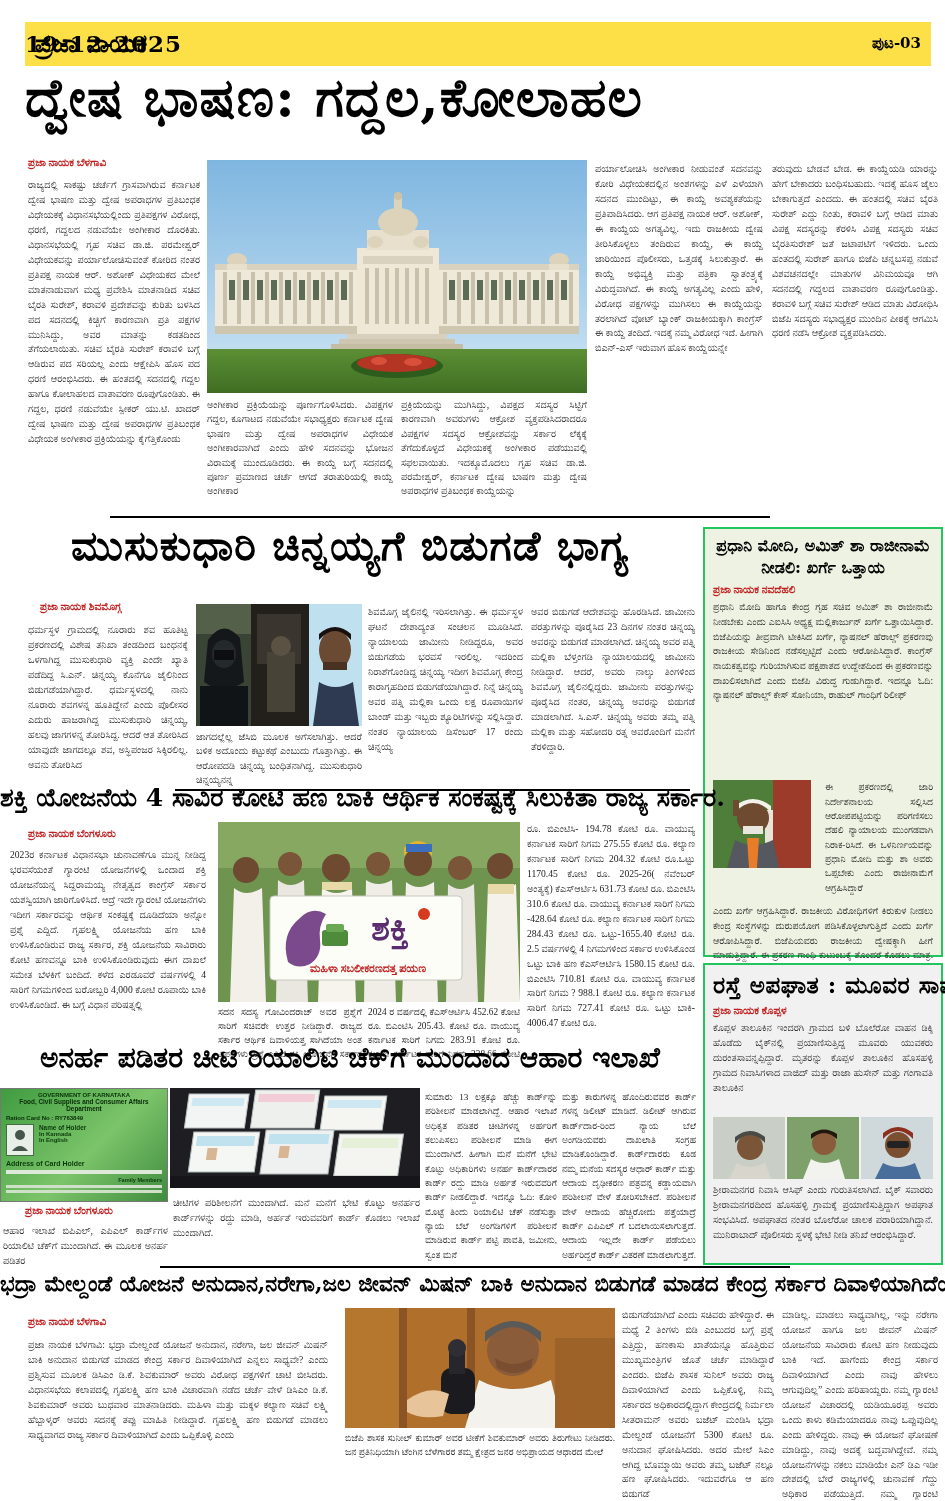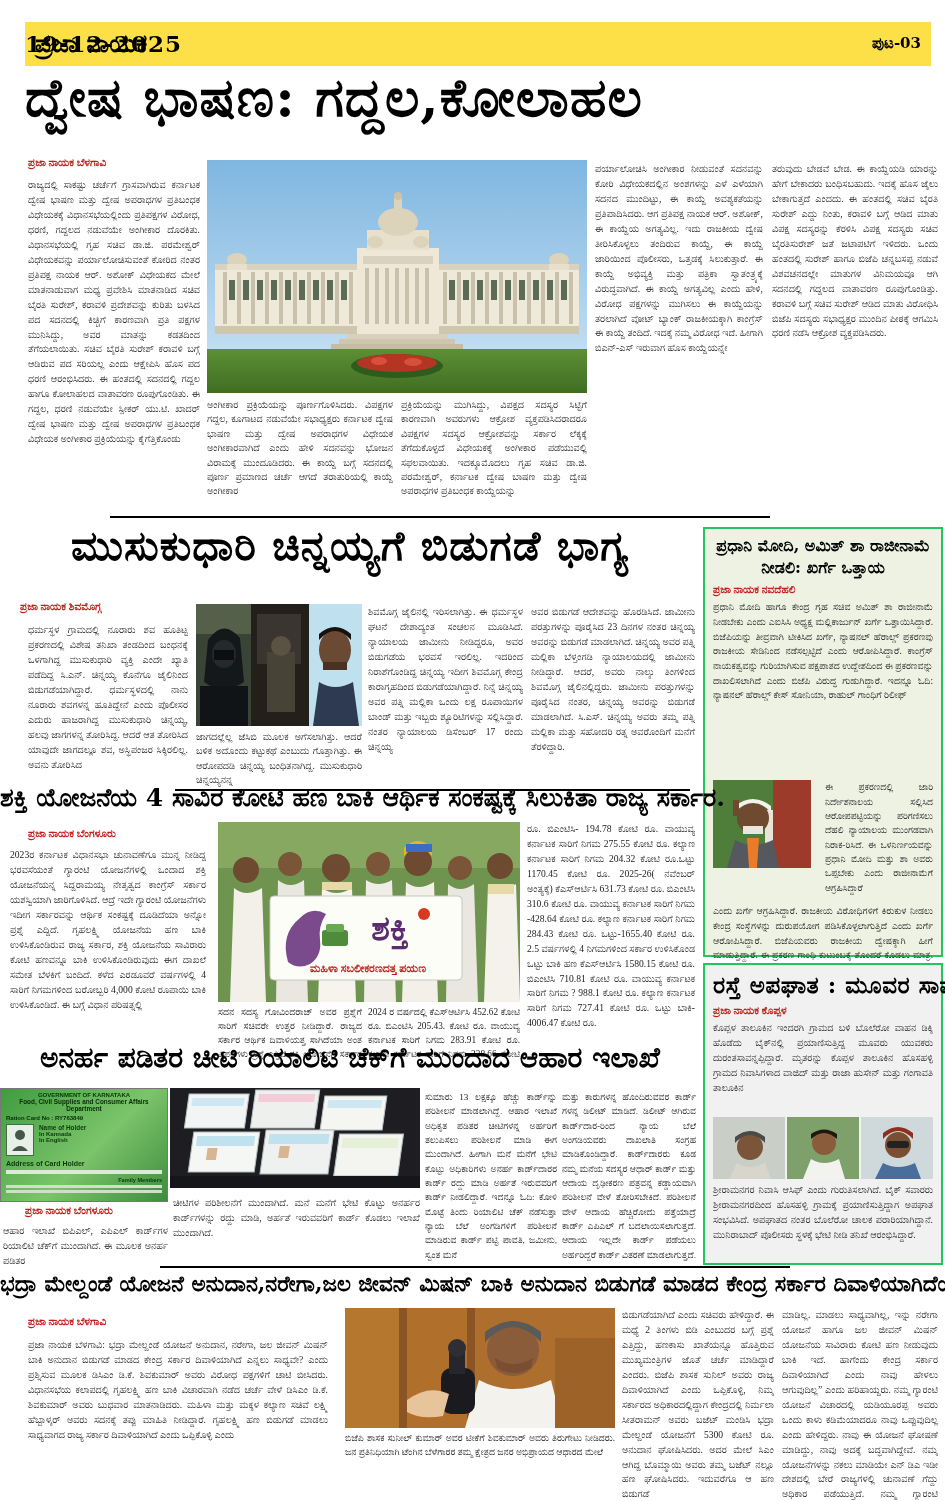--- a/index.html
+++ b/index.html
@@ -129,21 +129,21 @@
   <div class="abs capt" style="left:401px;top:398px;width:186px;height:113px;">ಪ್ರಕ್ರಿಯೆಯನ್ನು ಮುಗಿಸಿದ್ದು, ವಿಪಕ್ಷದ ಸದಸ್ಯರ ಸಿಟ್ಟಿಗೆ ಕಾರಣವಾಗಿ ಅವರುಗಳು ಆಕ್ರೋಶ ವ್ಯಕ್ತಪಡಿಸಿದರಾದರೂ ವಿಪಕ್ಷಗಳ ಸದಸ್ಯರ ಆಕ್ರೋಶವನ್ನು ಸರ್ಕಾರ ಲೆಕ್ಕಕ್ಕೆ ತೆಗೆದುಕೊಳ್ಳದೆ ವಿಧೇಯಕಕ್ಕೆ ಅಂಗೀಕಾರ ಪಡೆಯುವಲ್ಲಿ ಸಫಲವಾಯಿತು. ಇದಕ್ಕೂಮೊದಲು ಗೃಹ ಸಚಿವ ಡಾ.ಜಿ. ಪರಮೇಶ್ವರ್, ಕರ್ನಾಟಕ ದ್ವೇಷ ಬಾಷಣ ಮತ್ತು ದ್ವೇಷ ಅಪರಾಧಗಳ ಪ್ರತಿಬಂಧಕ ಕಾಯ್ದೆಯನ್ನು</div>
   <div class="abs capt" style="left:207px;top:398px;width:186px;height:113px;">ಅಂಗೀಕಾರ ಪ್ರಕ್ರಿಯೆಯನ್ನು ಪೂರ್ಣಗೊಳಿಸಿದರು. ವಿಪಕ್ಷಗಳ ಗದ್ದಲ, ಕೂಗಾಟದ ನಡುವೆಯೇ ಸಭಾಧ್ಯಕ್ಷರು ಕರ್ನಾಟಕ ದ್ವೇಷ ಭಾಷಣ ಮತ್ತು ದ್ವೇಷ ಅಪರಾಧಗಳ ವಿಧೇಯಕ ಅಂಗೀಕಾರವಾಗಿದೆ ಎಂದು ಹೇಳಿ ಸದನವನ್ನು ಭೋಜನ ವಿರಾಮಕ್ಕೆ ಮುಂದೂಡಿದರು. ಈ ಕಾಯ್ದೆ ಬಗ್ಗೆ ಸದನದಲ್ಲಿ ಪೂರ್ಣ ಪ್ರಮಾಣದ ಚರ್ಚೆ ಆಗದೆ ತರಾತುರಿಯಲ್ಲಿ ಕಾಯ್ದೆ ಅಂಗೀಕಾರ</div>
 
   <div class="abs jtext" style="left:595px;top:162px;width:168px;height:349px;">ಪರ್ಯಾಲೋಚಿಸಿ ಅಂಗೀಕಾರ ನೀಡುವಂತೆ ಸದನವನ್ನು ಕೋರಿ ವಿಧೇಯಕದಲ್ಲಿನ ಅಂಶಗಳನ್ನು ಎಳೆ ಎಳೆಯಾಗಿ ಸದನದ ಮುಂದಿಟ್ಟು, ಈ ಕಾಯ್ದೆ ಅವಶ್ಯಕತೆಯನ್ನು ಪ್ರತಿಪಾದಿಸಿದರು. ಆಗ ಪ್ರತಿಪಕ್ಷ ನಾಯಕ ಆರ್. ಅಶೋಕ್, ಈ ಕಾಯ್ದೆಯ ಅಗತ್ಯವಿಲ್ಲ. ಇದು ರಾಜಕೀಯ ದ್ವೇಷ ತೀರಿಸಿಕೊಳ್ಳಲು ತಂದಿರುವ ಕಾಯ್ದೆ, ಈ ಕಾಯ್ದೆ ಜಾರಿಯಿಂದ ಪೊಲೀಸರು, ಒತ್ತಡಕ್ಕೆ ಸಿಲುಕುತ್ತಾರೆ. ಈ ಕಾಯ್ದೆ ಅಭಿವ್ಯಕ್ತಿ ಮತ್ತು ಪತ್ರಿಕಾ ಸ್ವಾತಂತ್ರ್ಯಕ್ಕೆ ವಿರುದ್ಧವಾಗಿದೆ. ಈ ಕಾಯ್ದೆ ಅಗತ್ಯವಿಲ್ಲ ಎಂದು ಹೇಳಿ, ವಿರೋಧ ಪಕ್ಷಗಳನ್ನು ಮುಗಿಸಲು ಈ ಕಾಯ್ದೆಯನ್ನು ತರಲಾಗಿದೆ ವೋಟ್ ಬ್ಯಾಂಕ್ ರಾಜಕೀಯಕ್ಕಾಗಿ ಕಾಂಗ್ರೆಸ್ ಈ ಕಾಯ್ದೆ ತಂದಿದೆ. ಇದಕ್ಕೆ ನಮ್ಮ ವಿರೋಧ ಇದೆ. ಹೀಗಾಗಿ ಬಿಎನ್-ಎಸ್ ಇರುವಾಗ ಹೊಸ ಕಾಯ್ದೆಯನ್ನೇ</div>
   <div class="abs jtext" style="left:772px;top:162px;width:166px;height:349px;">ತರುವುದು ಬೇಡವೆ ಬೇಡ. ಈ ಕಾಯ್ದೆಯಡಿ ಯಾರನ್ನು ಹೇಗೆ ಬೇಕಾದರು ಬಂಧಿಸಬಹುದು. ಇದಕ್ಕೆ ಹೊಸ ಜೈಲು ಬೇಕಾಗುತ್ತದೆ ಎಂದದು. ಈ ಹಂತದಲ್ಲಿ ಸಚಿವ ಬೈರತಿ ಸುರೇಶ್ ಎದ್ದು ನಿಂತು, ಕರಾವಳಿ ಬಗ್ಗೆ ಆಡಿದ ಮಾತು ವಿಪಕ್ಷ ಸದಸ್ಯರನ್ನು ಕೆರಳಿಸಿ ವಿಪಕ್ಷ ಸದಸ್ಯರು ಸಚಿವ ಬೈರತಿಸುರೇಶ್ ಜತೆ ಜಟಾಪಟಿಗೆ ಇಳಿದರು. ಒಂದು ಹಂತದಲ್ಲಿ ಸುರೇಶ್ ಹಾಗೂ ಬಿಜೆಪಿ ಚನ್ನಬಸಪ್ಪ ನಡುವೆ ವಿಶವಚನದಲ್ಲೇ ಮಾತುಗಳ ವಿನಿಮಯವೂ ಆಗಿ ಸದನದಲ್ಲಿ ಗದ್ದಲದ ವಾತಾವರಣ ರೂಪುಗೊಂಡಿತ್ತು. ಕರಾವಳಿ ಬಗ್ಗೆ ಸಚಿವ ಸುರೇಶ್ ಆಡಿದ ಮಾತು ವಿರೋಧಿಸಿ ಬಿಜೆಪಿ ಸದಸ್ಯರು ಸಭಾಧ್ಯಕ್ಷರ ಮುಂದಿನ ಪೀಠಕ್ಕೆ ಆಗಮಿಸಿ ಧರಣಿ ನಡೆಸಿ ಆಕ್ರೋಶ ವ್ಯಕ್ತಪಡಿಸಿದರು.</div>
 
   <div class="abs rule" style="left:110px;top:516px;width:660px;height:2px;"></div>
 
   <div class="abs hl" style="left:0;top:522px;width:700px;text-align:center;font-size:41px;letter-spacing:1px;">ಮುಸುಕುಧಾರಿ ಚಿನ್ನಯ್ಯಗೆ ಬಿಡುಗಡೆ ಭಾಗ್ಯ</div>
 
-  <div class="abs byline" style="left:20px;top:601px;">ಪ್ರಜಾ ನಾಯಕ ಶಿವಮೊಗ್ಗ</div>
+  <div class="abs byline" style="left:40px;top:601px;">ಪ್ರಜಾ ನಾಯಕ ಶಿವಮೊಗ್ಗ</div>
 
   <div class="abs jtext" style="left:28px;top:623px;width:160px;height:163px;">ಧರ್ಮಸ್ಥಳ ಗ್ರಾಮದಲ್ಲಿ ನೂರಾರು ಶವ ಹೂತಿಟ್ಟ ಪ್ರಕರಣದಲ್ಲಿ ವಿಶೇಷ ತನಿಖಾ ತಂಡದಿಂದ ಬಂಧನಕ್ಕೆ ಒಳಗಾಗಿದ್ದ ಮುಸುಕುಧಾರಿ ವ್ಯಕ್ತಿ ಎಂದೇ ಖ್ಯಾತಿ ಪಡೆದಿದ್ದ ಸಿ.ಎನ್. ಚಿನ್ನಯ್ಯ ಕೊನೆಗೂ ಜೈಲಿನಿಂದ ಬಿಡುಗಡೆಯಾಗಿದ್ದಾರೆ. ಧರ್ಮಸ್ಥಳದಲ್ಲಿ ನಾನು ನೂರಾರು ಶವಗಳನ್ನ ಹೂತಿದ್ದೇನೆ ಎಂದು ಪೊಲೀಸರ ಎದುರು ಹಾಜರಾಗಿದ್ದ ಮುಸುಕುಧಾರಿ ಚಿನ್ನಯ್ಯ, ಹಲವು ಜಾಗಗಳನ್ನ ತೋರಿಸಿದ್ದ. ಆದರೆ ಆತ ತೋರಿಸಿದ ಯಾವುದೇ ಜಾಗದಲ್ಲೂ ಶವ, ಅಸ್ಥಿಪಂಜರ ಸಿಕ್ಕಿರಲಿಲ್ಲ. ಅವನು ತೋರಿಸಿದ</div>
 
   <div class="abs" style="left:196px;top:604px;width:166px;height:122px;display:flex;">
     <svg width="55" height="122">
       <rect width="55" height="122" fill="#3a4436"></rect>
       <rect x="0" y="0" width="55" height="30" fill="#55604a"></rect>
       <path d="M12 36 Q27 14 44 34 L48 78 Q27 92 8 78 Z" fill="#15181a"></path>
       <ellipse cx="28" cy="50" rx="12" ry="14" fill="#242a2c"></ellipse>
       <rect x="18" y="46" width="20" height="10" fill="#0c0e10"></rect>

